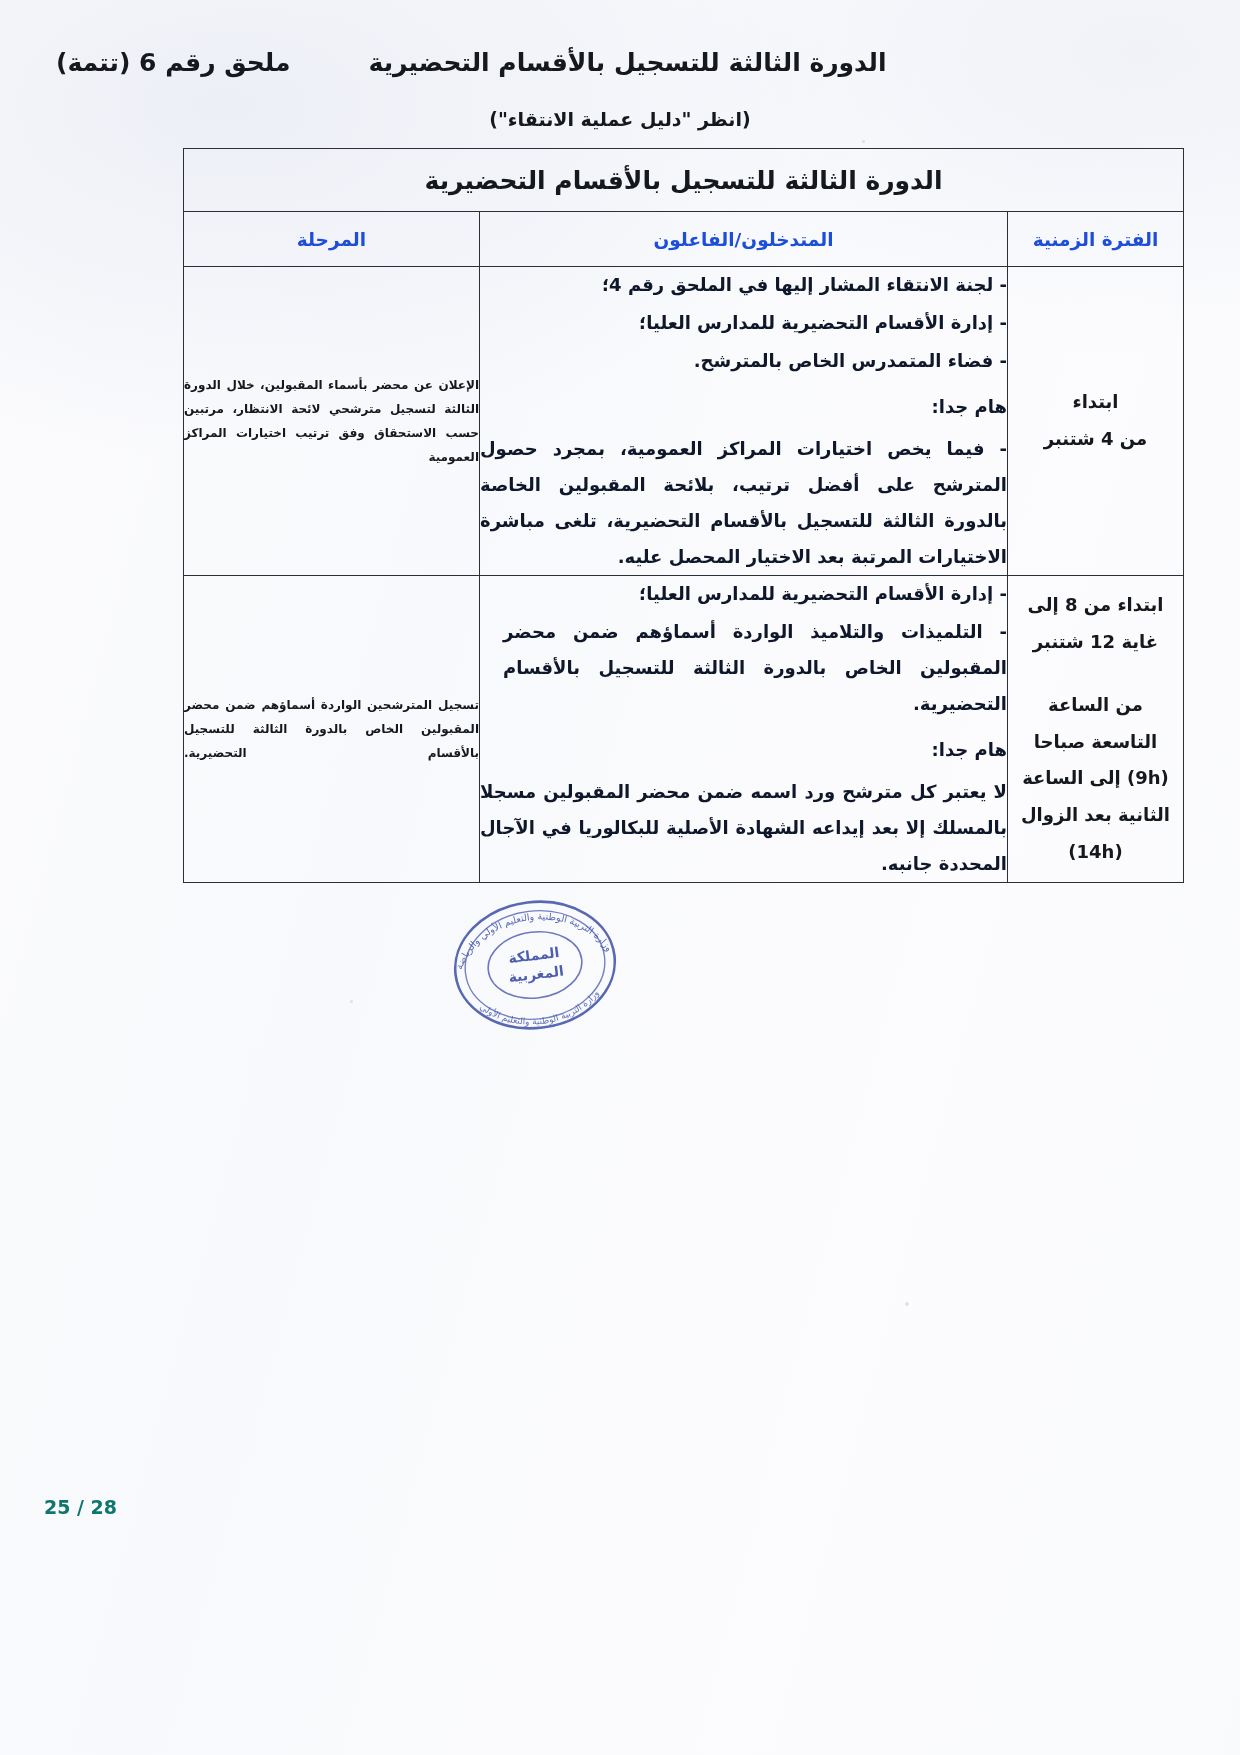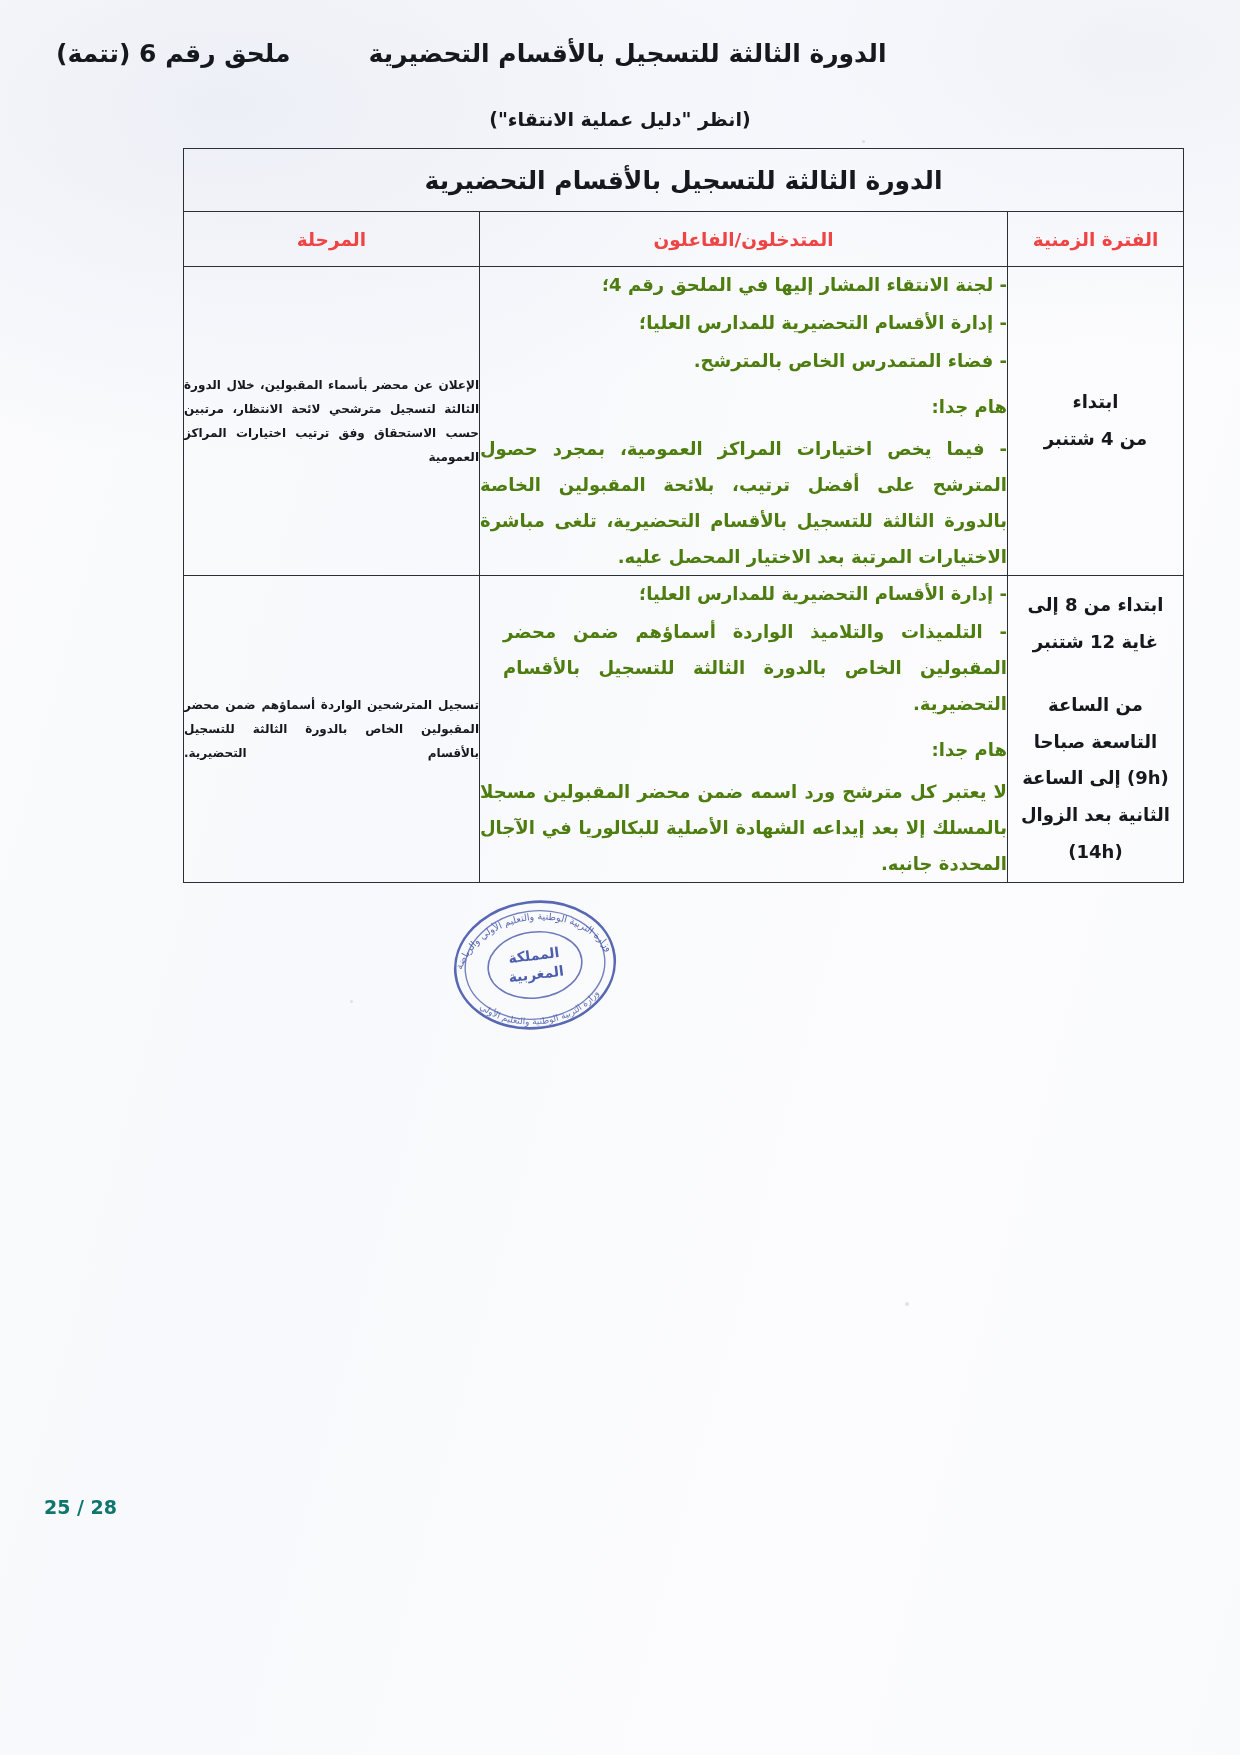--- a/index.html
+++ b/index.html
@@ -36,21 +36,21 @@
   .content {
     position: absolute;
     left: 0; top: 0;
     width: 1240px;
     height: 1755px;
   }
 
   
   .doc-header {
     position: absolute;
-    top: 39px;
+    top: 48px;
     left: 56px;
     right: 48px;
     display: flex;
     flex-direction: row-reverse;
     align-items: baseline;
     justify-content: flex-start;
   }
   .hdr-annex {
     font-size: 25px;
     font-weight: bold;
@@ -96,21 +96,21 @@
     font-size: 25px;
     font-weight: bold;
     color: #15181d;
     padding: 6px 8px 10px 8px;
   }
   .col-head {
     height: 54px;
     text-align: center;
     font-size: 18.5px;
     font-weight: bold;
-    color: #ef4444;
+    color: #1d4ed8;
     padding: 10px 6px;
   }
   .c-time   { width: 176px; }
   .c-actors { width: 528px; }
   .c-stage  { width: 296px; }
 
   .cell-time {
     text-align: center;
     font-size: 18px;
     font-weight: bold;
@@ -120,21 +120,21 @@
   }
   .cell-time .blk { margin-bottom: 2px; }
   .cell-time .sp { display: block; height: 26px; }
 
   .cell-actors {
     text-align: right;
     font-size: 18px;
     font-weight: bold;
     line-height: 2.0;
     padding: 18px 14px 20px 14px;
-    color: #4d7c0f;
+    color: #0f172a;
   }
   .cell-stage {
     text-align: justify;
     text-align-last: justify;
     font-size: 12px;
     font-weight: bold;
     line-height: 2.0;
     padding: 16px 14px;
     color: #15181d;
   }

